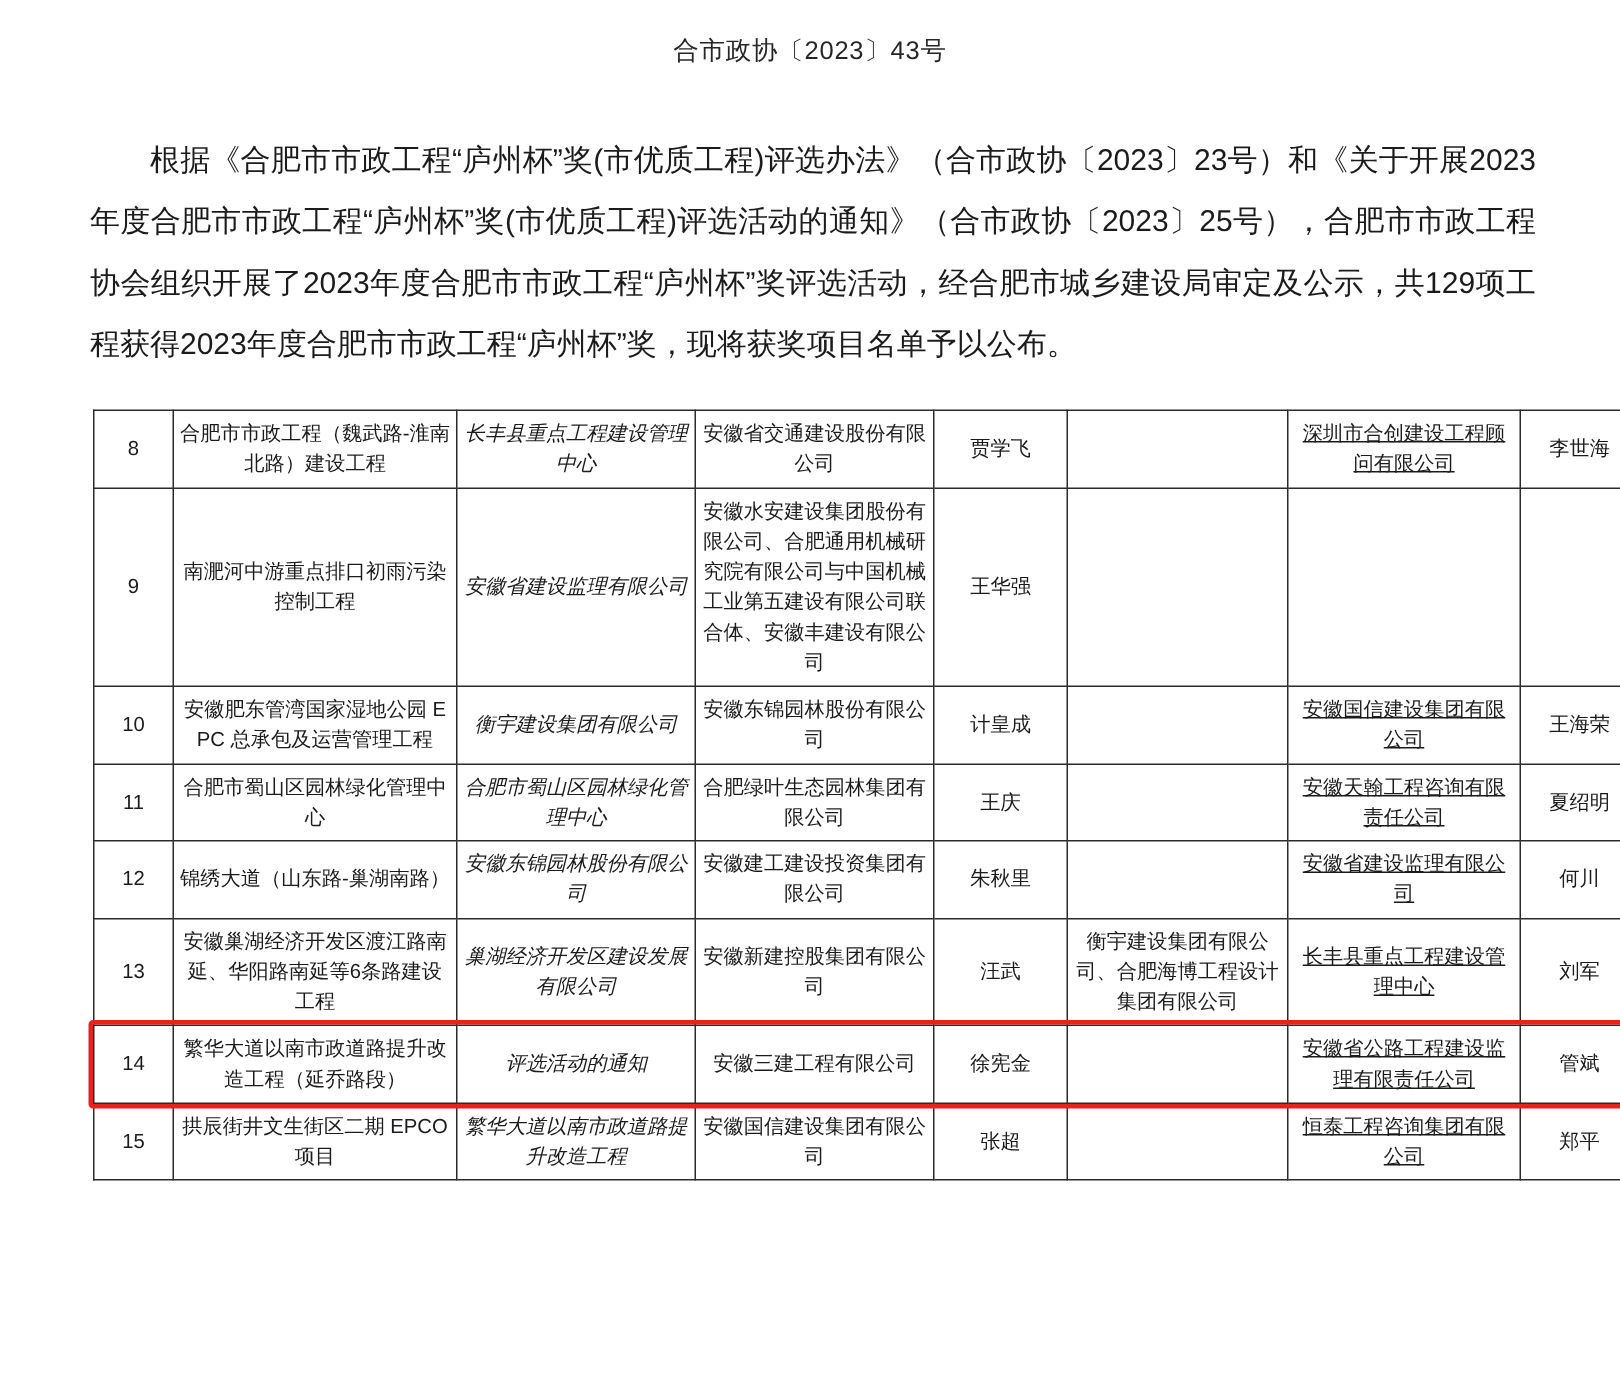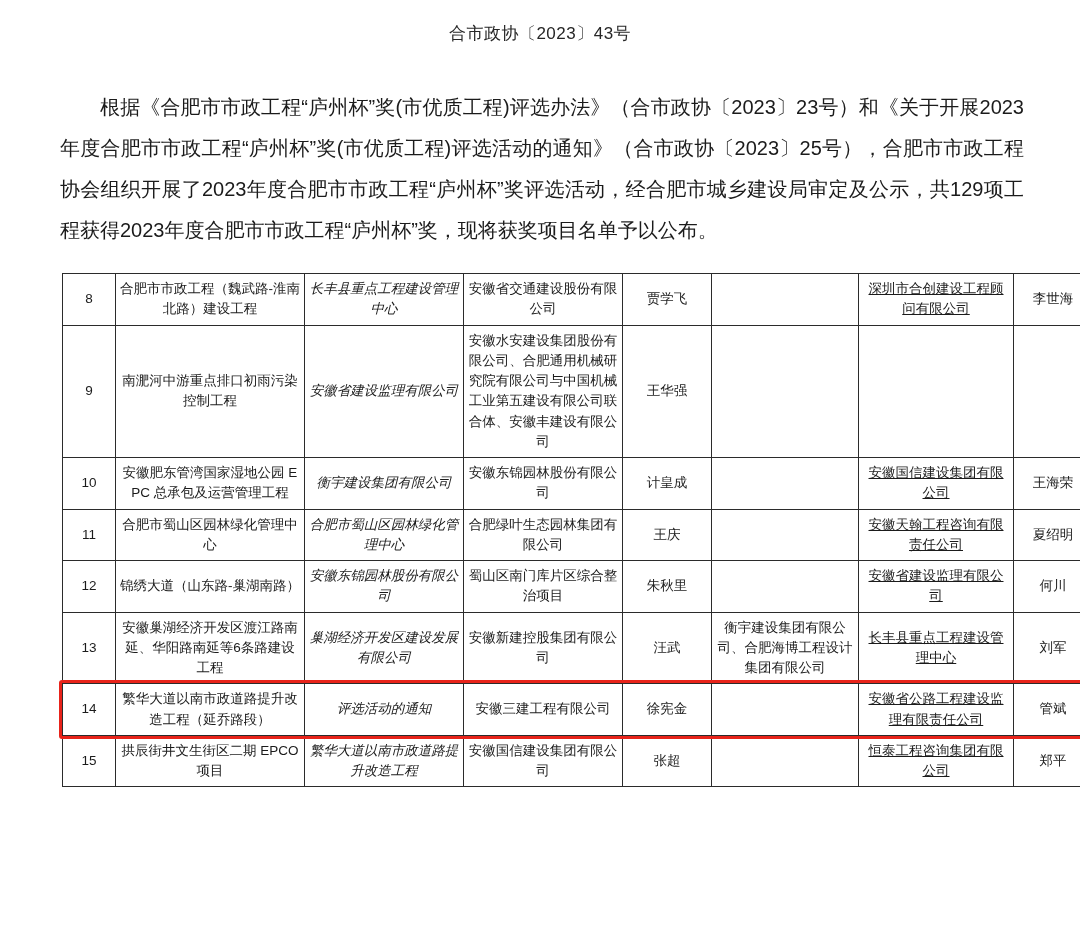--- a/index.html
+++ b/index.html
@@ -140,21 +140,21 @@
           <td class="col-constr">合肥绿叶生态园林集团有限公司</td>
           <td class="col-p1">王庆</td>
           <td class="col-p2"></td>
           <td class="col-super">安徽天翰工程咨询有限责任公司</td>
           <td class="col-p3">夏绍明</td>
         </tr>
         <tr>
           <td class="col-idx">12</td>
           <td class="col-proj">锦绣大道（山东路-巢湖南路）</td>
           <td class="col-unit">安徽东锦园林股份有限公司</td>
-          <td class="col-constr">蜀山区南门库片区综合整治项目</td>
+          <td class="col-constr">安徽建工建设投资集团有限公司</td>
           <td class="col-p1">朱秋里</td>
           <td class="col-p2"></td>
           <td class="col-super">安徽省建设监理有限公司</td>
           <td class="col-p3">何川</td>
         </tr>
         <tr>
           <td class="col-idx">13</td>
           <td class="col-proj">安徽巢湖经济开发区渡江路南延、华阳路南延等6条路建设工程</td>
           <td class="col-unit">巢湖经济开发区建设发展有限公司</td>
           <td class="col-constr">安徽新建控股集团有限公司</td>

